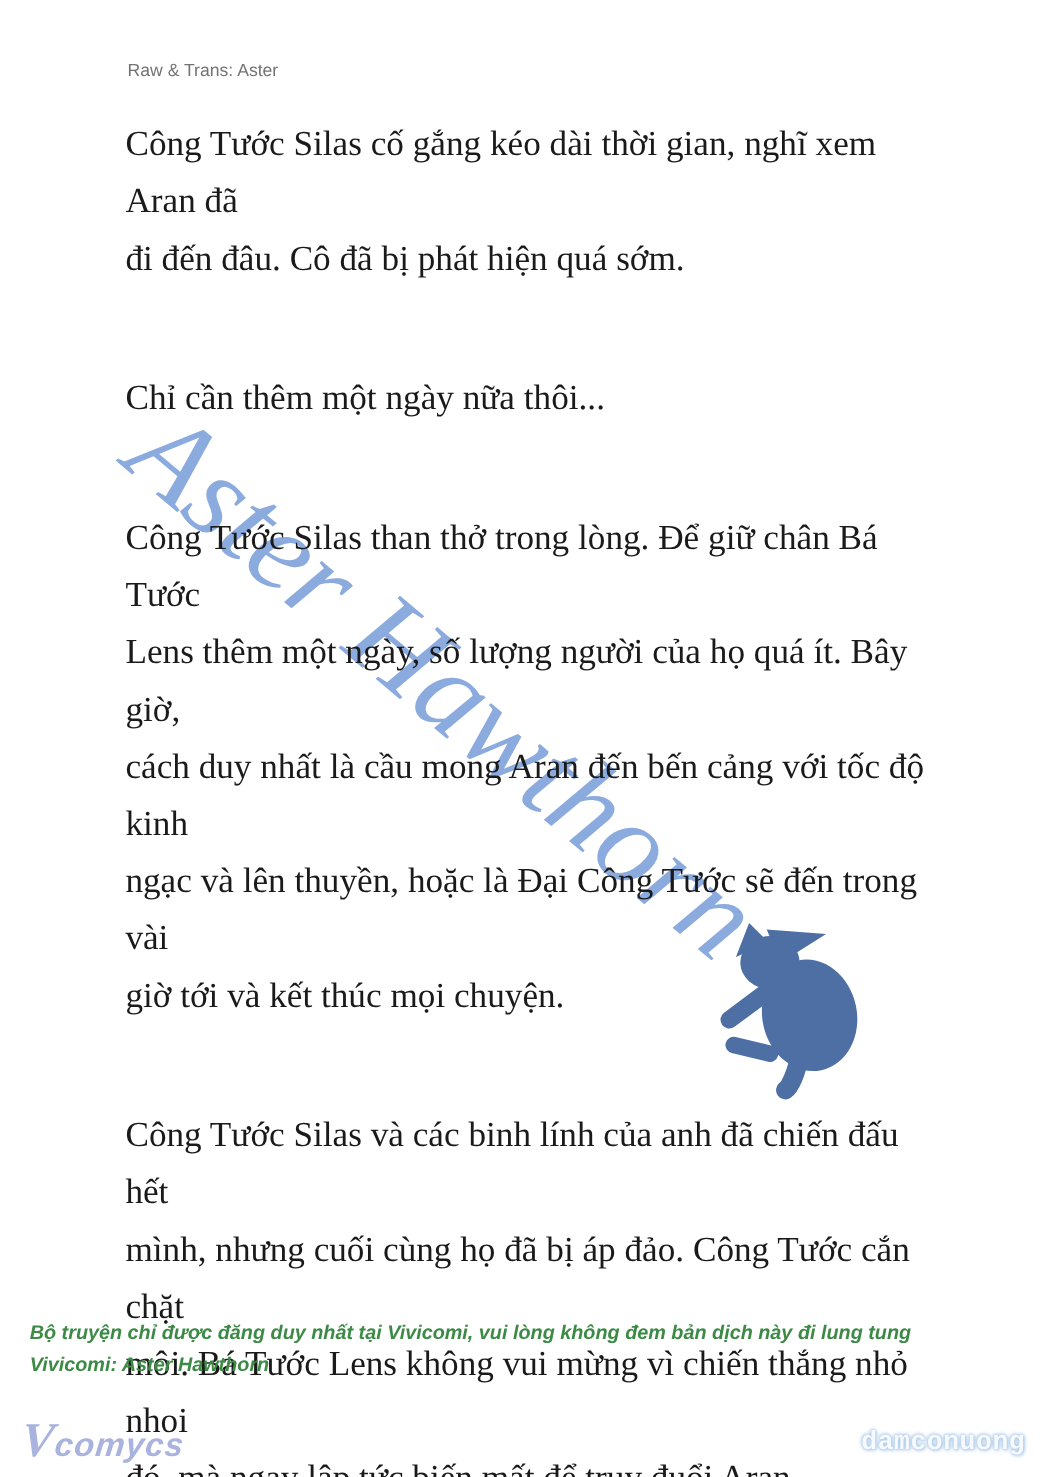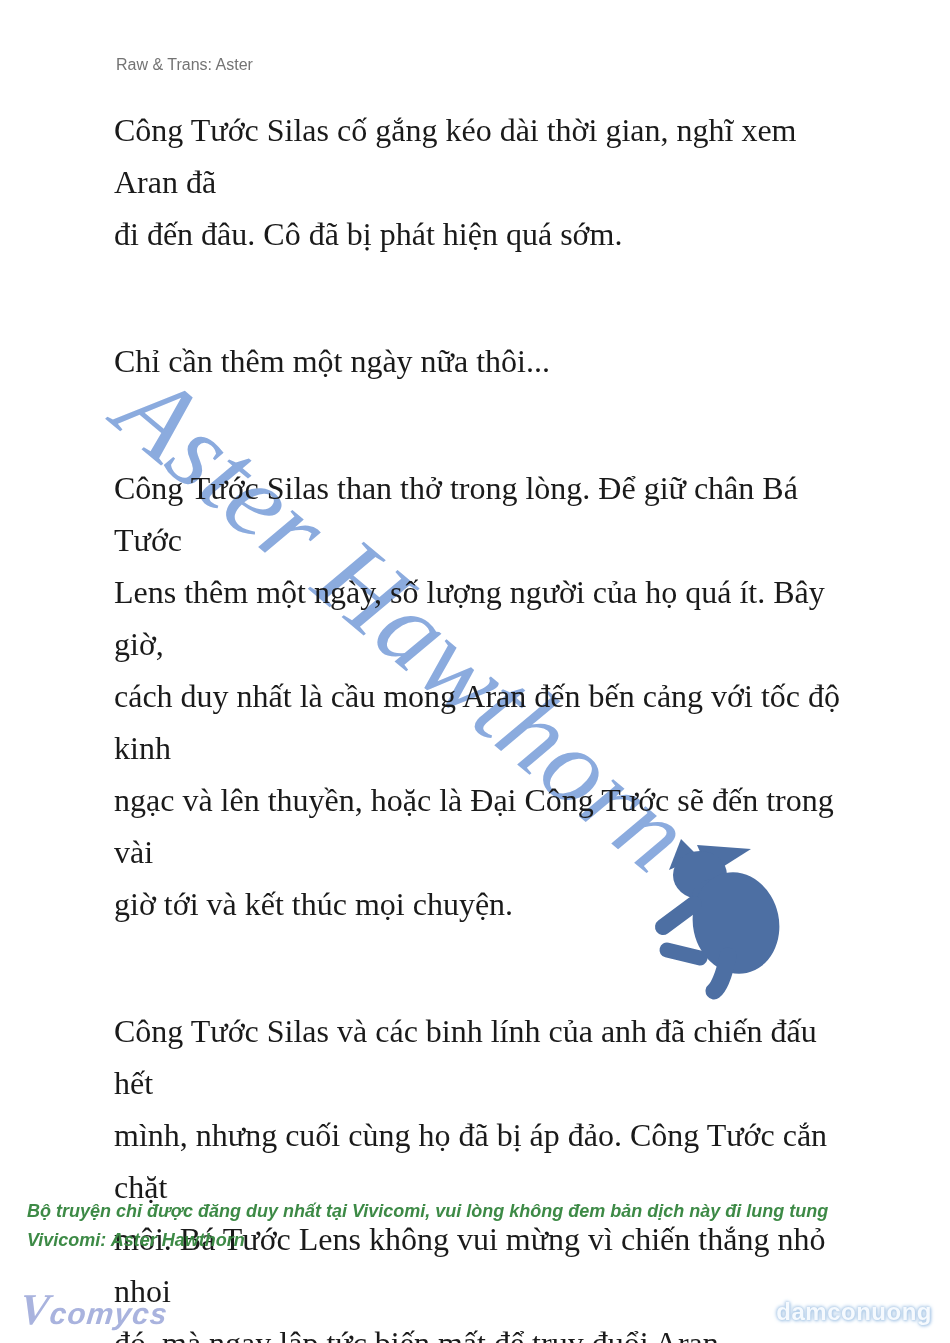--- a/index.html
+++ b/index.html
@@ -87,21 +87,21 @@
     z-index: 5;
   }
   .vcomycs::first-letter {
     font-size: 44px;
     font-family: "Liberation Serif", serif;
   }
 
   .damconuong {
     position: absolute;
     right: 18px; top: 1298px;
-    font-family: Liberation Sans, sans-serif;
+    font-family: Liberation Mono, monospace;
     font-weight: bold;
     font-size: 24px;
     letter-spacing: 0.5px;
     color: #f6fafe;
     text-shadow:
       0 0 2px #b6cfe9,
       0 0 5px #b6cfe9,
       1px 1px 3px #a8c8e8,
       -1px -1px 3px #cfe0f2;
     z-index: 5;

